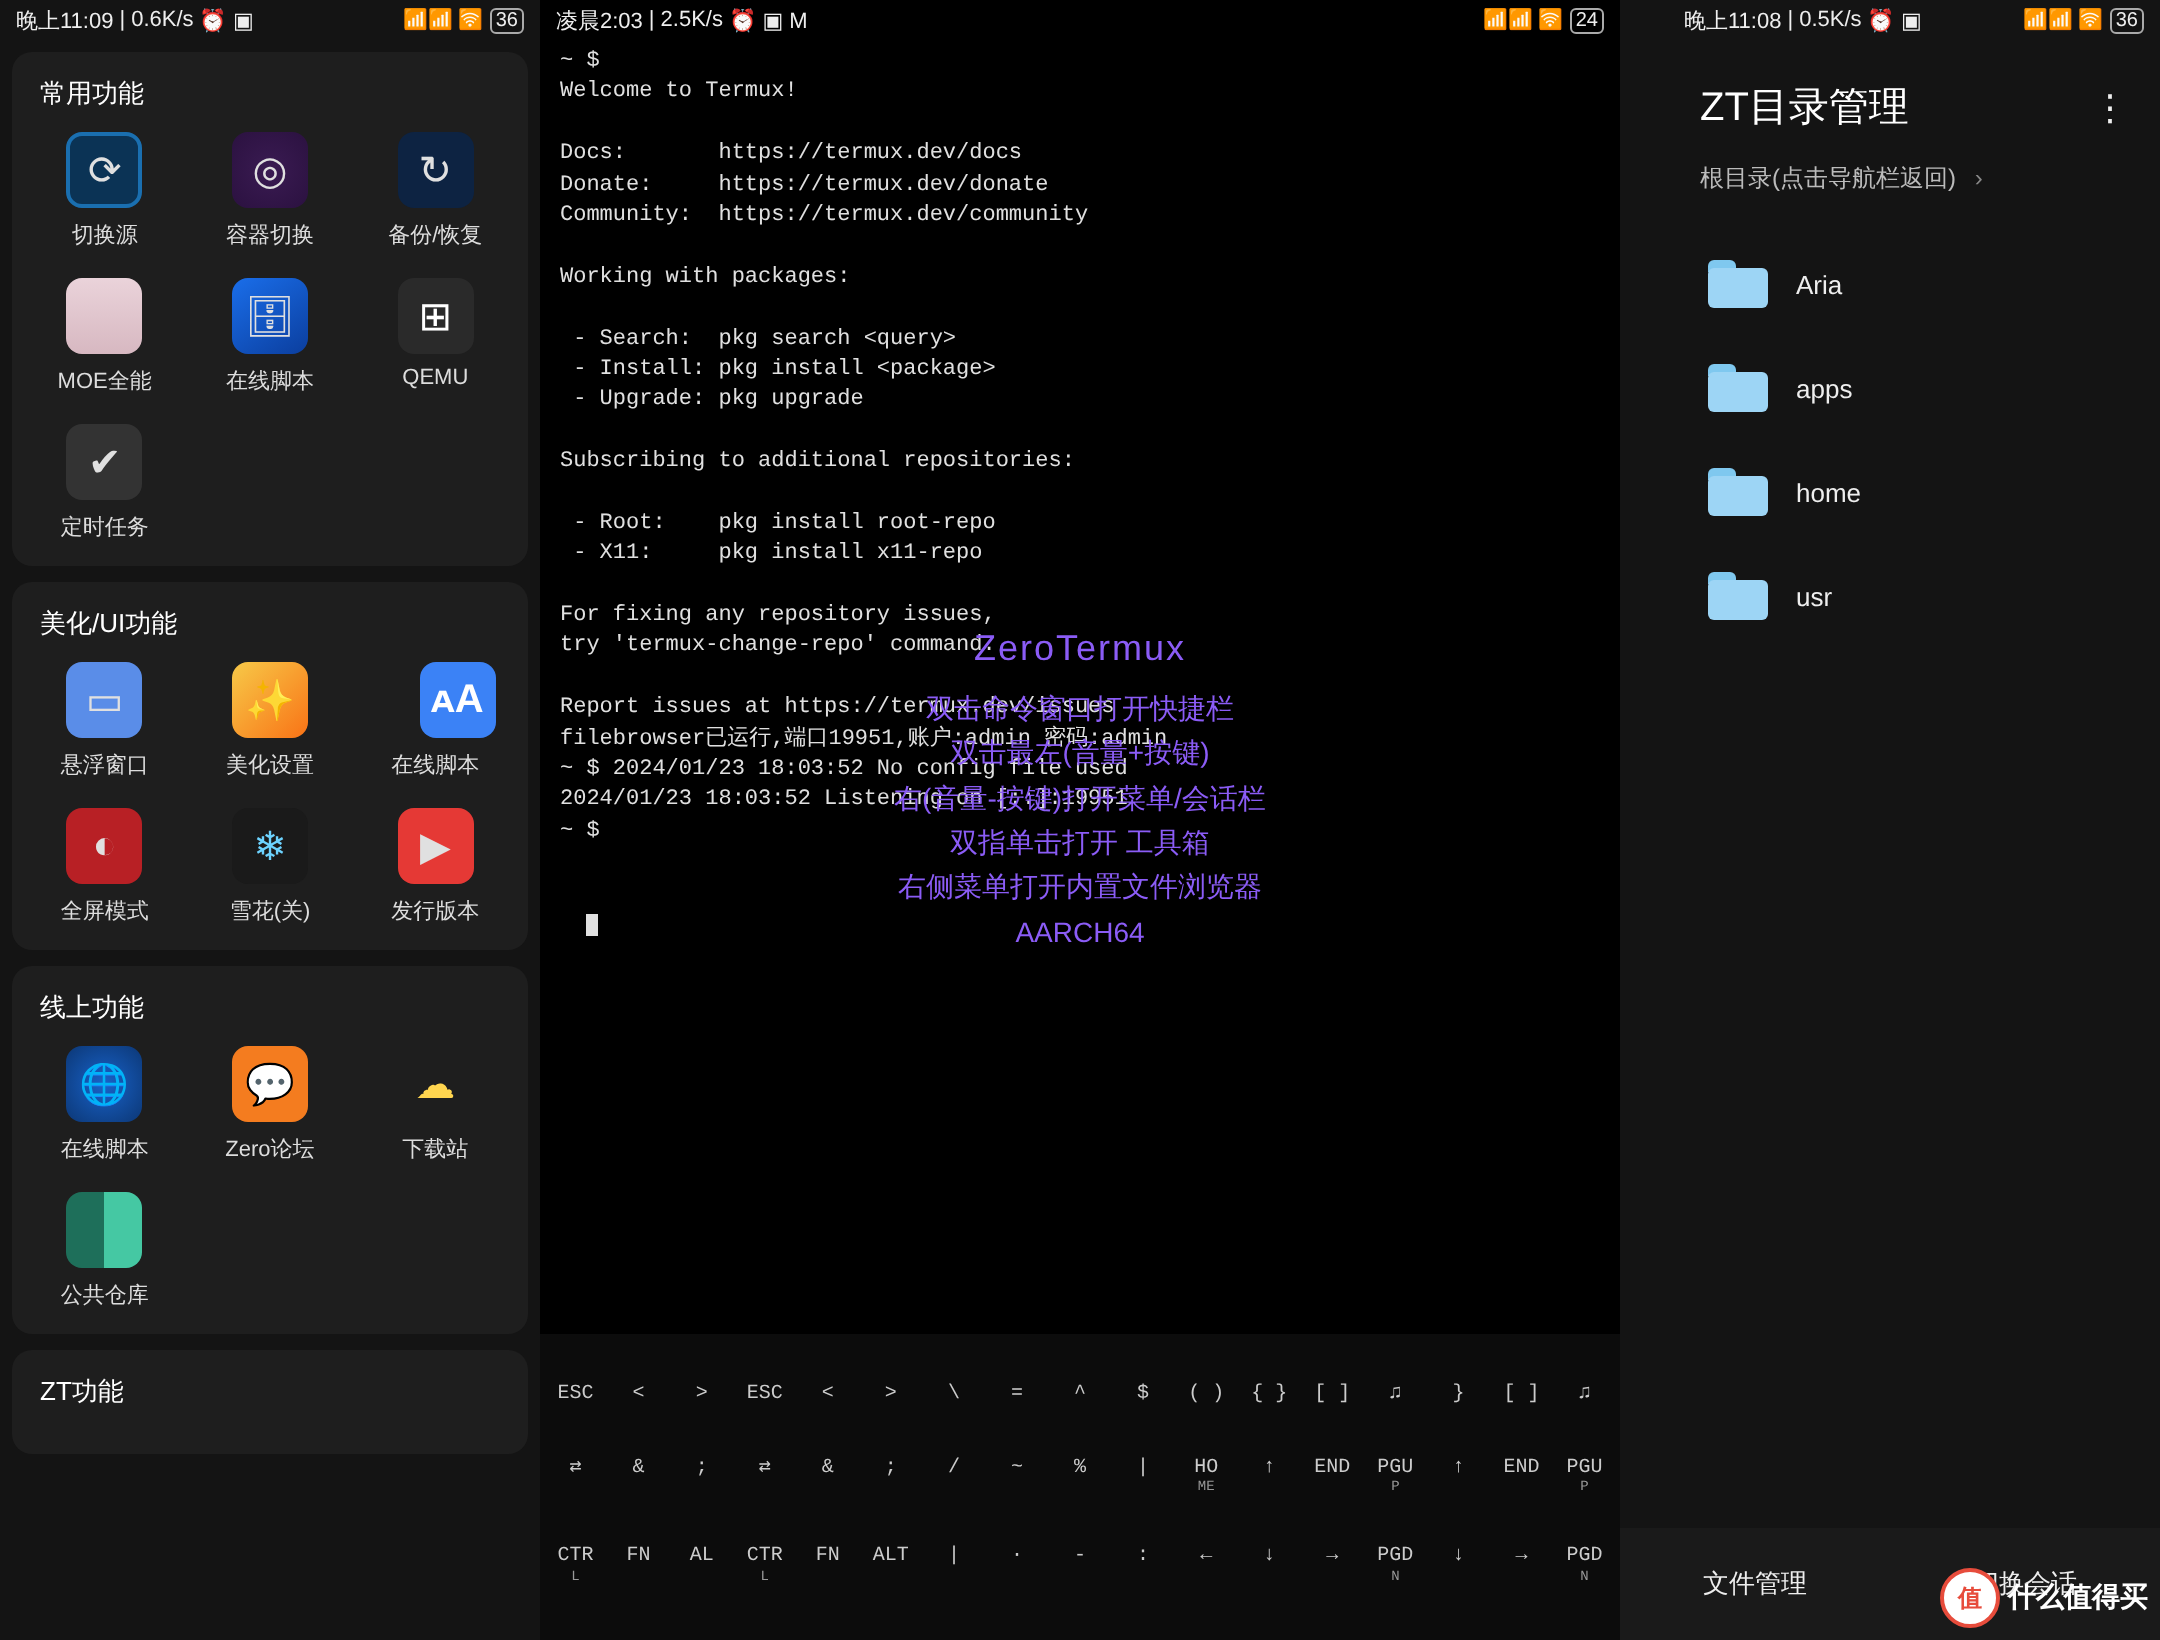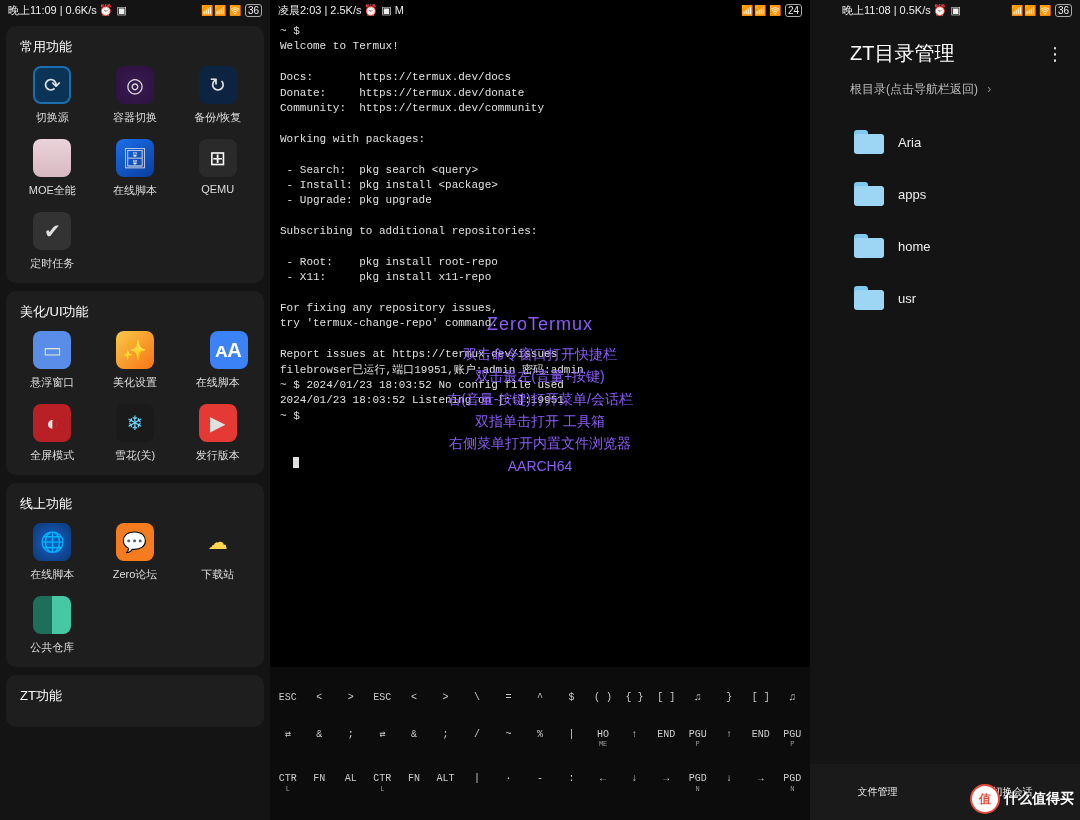--- a/index.html
+++ b/index.html
@@ -90,21 +90,21 @@
     .folder-icon::after {
       content:""; position:absolute; top:4px; left:0; width:30px; height:20px;
       background:#9dd5f5; border-radius:3px;
     }
     .file-name { font-size:13px; color:#eee; }
 
     .right-footer {
       position:absolute; bottom:0; left:0; right:0; height:56px;
       background:#1a1a1a; display:flex; justify-content:space-around; align-items:center;
     }
-    .right-footer div { font-size:10px; color:#eee; cursor:pointer; }
+    .right-footer div { font-size:13px; color:#eee; cursor:pointer; }
 
     
     .watermark {
       position:absolute; bottom:6px; right:6px; display:flex; align-items:center; gap:4px;
       z-index:99;
     }
     .watermark .badge {
       width:30px; height:30px; border-radius:50%; background:#fff; color:#e74c3c;
       display:flex; align-items:center; justify-content:center; font-size:12px; font-weight:bold;
       border:2px solid #e74c3c;

